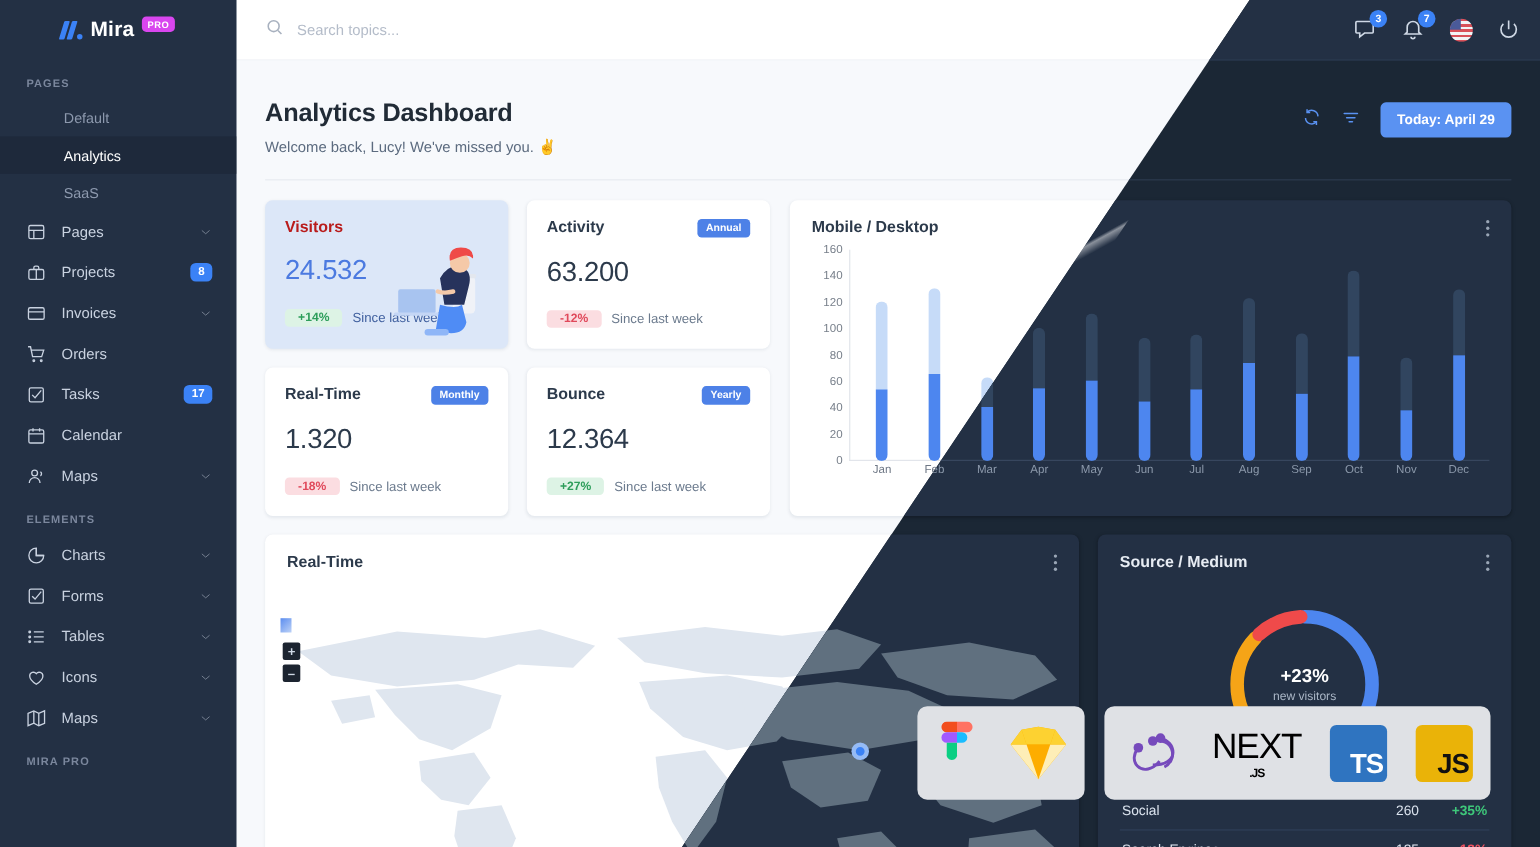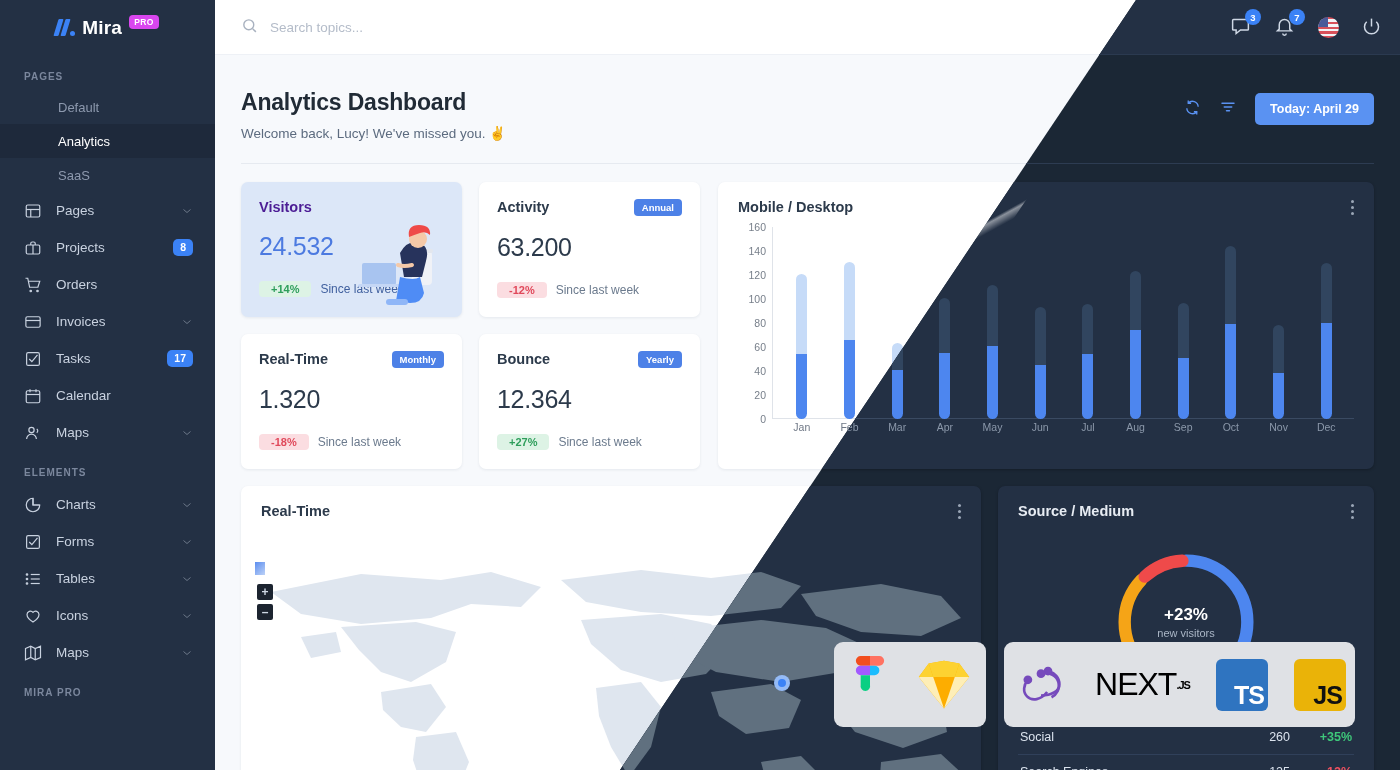--- a/index.html
+++ b/index.html
@@ -96,21 +96,21 @@
   .light .card { background:#fff; box-shadow:0 1px 3px rgba(18,38,63,.08); }
   .dark .card { background:#233044; box-shadow:0 1px 3px rgba(0,0,0,.25); }
 
   .stat-col { width:460px; display:flex; flex-wrap:wrap; gap:17px; }
   .stat-card { width:221px; height:135px; padding:17px 18px; overflow:hidden; }
   .stat-card.highlight { background:#dce7f8 !important; }
   .stat-head { display:flex; align-items:flex-start; }
   .stat-title { font-size:14.5px; font-weight:600; }
   .light .stat-title { color:#2c3a4b; }
   .dark .stat-title { color:#e7ecf3; }
-  .stat-card.highlight .stat-title { color:#4c1d95; }
+  .stat-card.highlight .stat-title { color:#b91c1c; }
   .chip { margin-left:auto; background:#4d81e7; color:#fff; font-size:9.5px; font-weight:700; padding:3px 8px; border-radius:4px; }
   .stat-value { font-size:25px; font-weight:400; margin-top:17px; letter-spacing:-.3px; }
   .light .stat-value { color:#2c3a4b; }
   .dark .stat-value { color:#fff; }
   .stat-card.highlight .stat-value { color:#4c7ae0; }
   .stat-foot { display:flex; align-items:center; gap:9px; margin-top:20px; font-size:12px; }
   .light .stat-foot .lbl { color:#6b7a8d; }
   .dark .stat-foot .lbl { color:#9fadc0; }
   .stat-card.highlight .lbl { color:#3f5f9e; }
   .delta { font-size:11px; font-weight:700; padding:2px 12px; border-radius:4px; }
@@ -174,21 +174,21 @@
   .light .src-row .nm { color:#3b4859; } .dark .src-row .nm { color:#dbe3ee; }
   .src-row .vl { width:62px; text-align:right; }
   .light .src-row .vl { color:#3b4859; } .dark .src-row .vl { color:#dbe3ee; }
   .src-row .pc { width:62px; text-align:right; font-weight:600; }
   .pc.up { color:#3ec77a; } .pc.down { color:#ef5160; }
 
   
   .logo-panel { position:absolute; background:#dfe1e5; border-radius:9px; display:flex; align-items:center; justify-content:center; gap:26px; z-index:80; }
   #logo-panel-1 { left:834px; top:642px; width:152px; height:85px; }
   #logo-panel-2 { left:1004px; top:642px; width:351px; height:85px; }
-  .logo { display:flex; align-items:center; justify-content:space-between; }
+  .logo { display:flex; align-items:center; justify-content:space-between;flex-direction:column; }
   .ts-box, .js-box { width:52px; height:52px; border-radius:6px; display:flex; align-items:flex-end; justify-content:flex-end; padding:1px 4px 1px 0; font-size:25px; font-weight:800; letter-spacing:-1px; }
   .ts-box { background:#2f74c0; color:#fff; }
   .js-box { background:#eab308; color:#111; }
   .nextlogo { font-size:32px; font-weight:400; letter-spacing:-1px; color:#000; position:relative; font-family:"Liberation Sans",sans-serif; }
   .nextlogo .sfx { font-size:11px; font-weight:700; vertical-align:baseline; }
 </style>
 </head>
 <body>
 
 <div class="theme-layer light" id="light-layer">
@@ -800,38 +800,38 @@
             <path d="M9 8V6a2 2 0 0 1 2-2h2a2 2 0 0 1 2 2v2"></path>
             <line x1="12" y1="8" x2="12" y2="20"></line>
           </svg>
         </span>
         <span class="ni-label">Projects</span>
         <span class="badge-pill">8</span>
       </div>
       <div class="nav-item">
         <span class="ni-icon">
           <svg viewBox="0 0 24 24">
-            <circle cx="9" cy="20" r="1"></circle>
-            <circle cx="18" cy="20" r="1"></circle>
-            <path d="M2 3h3l2.5 12h11L21 7H6"></path>
-          </svg>
-        </span>
-        <span class="ni-label">Orders</span>
-      </div>
-      <div class="nav-item">
-        <span class="ni-icon">
-          <svg viewBox="0 0 24 24">
             <rect x="2.5" y="5" width="19" height="14" rx="2"></rect>
             <line x1="2.5" y1="10" x2="21.5" y2="10"></line>
           </svg>
         </span>
         <span class="ni-label">Invoices</span>
         <span class="chev"><svg viewBox="0 0 24 24" style="width:12px;height:12px">
             <polyline points="5,9 12,15 19,9"></polyline>
           </svg></span>
+      </div>
+      <div class="nav-item">
+        <span class="ni-icon">
+          <svg viewBox="0 0 24 24">
+            <circle cx="9" cy="20" r="1"></circle>
+            <circle cx="18" cy="20" r="1"></circle>
+            <path d="M2 3h3l2.5 12h11L21 7H6"></path>
+          </svg>
+        </span>
+        <span class="ni-label">Orders</span>
       </div>
       <div class="nav-item">
         <span class="ni-icon">
           <svg viewBox="0 0 24 24">
             <rect x="3.5" y="3.5" width="17" height="17" rx="2"></rect>
             <polyline points="7,12 10.5,15.5 18,6.5"></polyline>
           </svg>
         </span>
         <span class="ni-label">Tasks</span>
         <span class="badge-pill">17</span>

